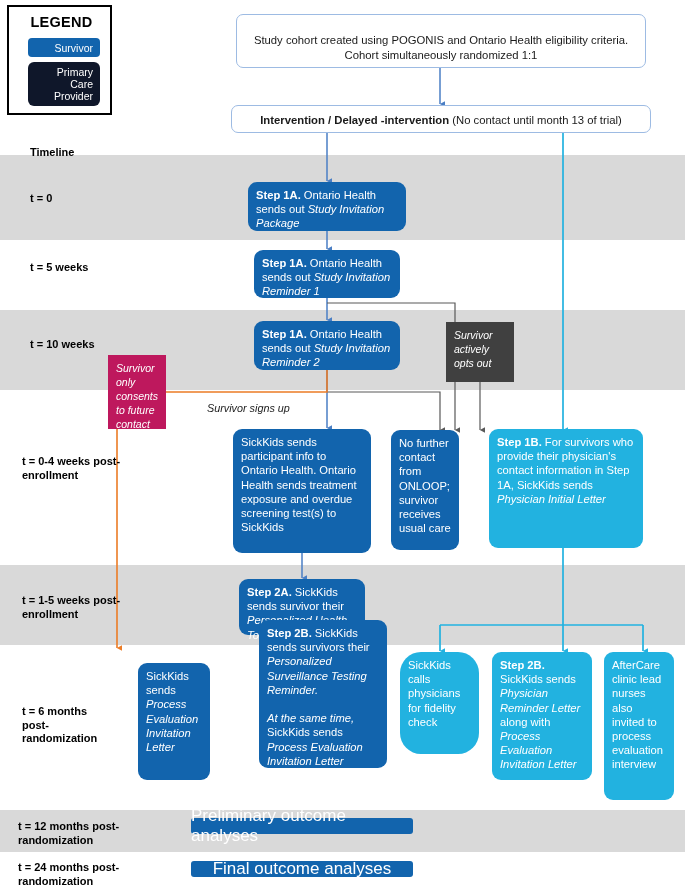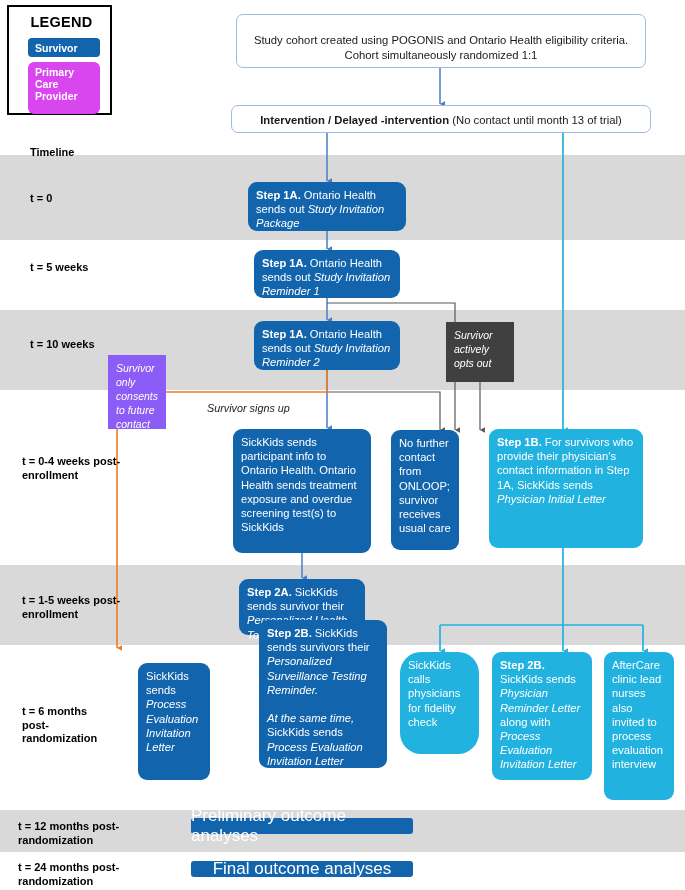--- a/index.html
+++ b/index.html
@@ -8,40 +8,40 @@
   #stage{position:absolute;left:0;top:0;width:685px;height:890px;}
 
   
   .band{position:absolute;left:0;width:685px;background:#d9d9d9;}
 
   
   .legend-box{position:absolute;left:7px;top:5px;width:105px;height:110px;
       background:#fff;border:2px solid #000000;box-sizing:border-box;}
   .legend-title{position:absolute;left:0;top:7px;width:105px;text-align:center;
       font-size:14.5px;font-weight:bold;letter-spacing:.3px;}
-  .legend-chip{position:absolute;left:19px;color:#fff;font-weight:bold;
-      font-size:10.5px;line-height:12px;padding:4px 7px;box-sizing:border-box;}
+  .legend-chip{position:absolute;left:19px;color:#fff;font-weight:normal;
+      font-size:10.5px;line-height:12px;padding:4px 7px;box-sizing:border-box;text-align:right;}
   .chip-surv{top:31px;width:72px;height:19px;background:#1264ad;border-radius:4px;}
-  .chip-pcp{top:55px;width:72px;height:52px;background:#d946ef;border-radius:6px;}
+  .chip-pcp{top:55px;width:72px;height:44px;background:#0f172a;border-radius:6px;}
 
   
   .obox{position:absolute;background:#fff;border:1.6px solid #9dbbe3;
       border-radius:7px;box-sizing:border-box;display:flex;align-items:flex-end;
       justify-content:center;text-align:center;font-size:11.3px;line-height:15px;
       color:#1a1a1a;padding:4px 12px;}
   .obox b{font-weight:bold;}
 
   
   .pbox{position:absolute;box-sizing:border-box;color:#fff;
       font-size:11.2px;line-height:14.2px;padding:6px 8px;}
   .blue{background:#1264ad;border-radius:9px;}
   .cyan{background:#22b2e0;border-radius:9px;}
   .grey{background:#404040;border-radius:0;font-style:italic;
         font-size:10.5px;line-height:14px;}
-  .orange{background:#8b5cf6;border-radius:0;font-style:italic;
+  .orange{background:#be185d;border-radius:0;font-style:italic;
         font-size:10.5px;line-height:14px;}
   .pbox i{font-style:italic;}
   .pbox b{font-weight:bold;}
 
   
   .bar{position:absolute;background:#1264ad;color:#fff;border-radius:3px;
       font-size:17px;display:flex;align-items:center;justify-content:center;}
 
   
   .tl{position:absolute;font-size:11px;font-weight:bold;line-height:13.5px;

